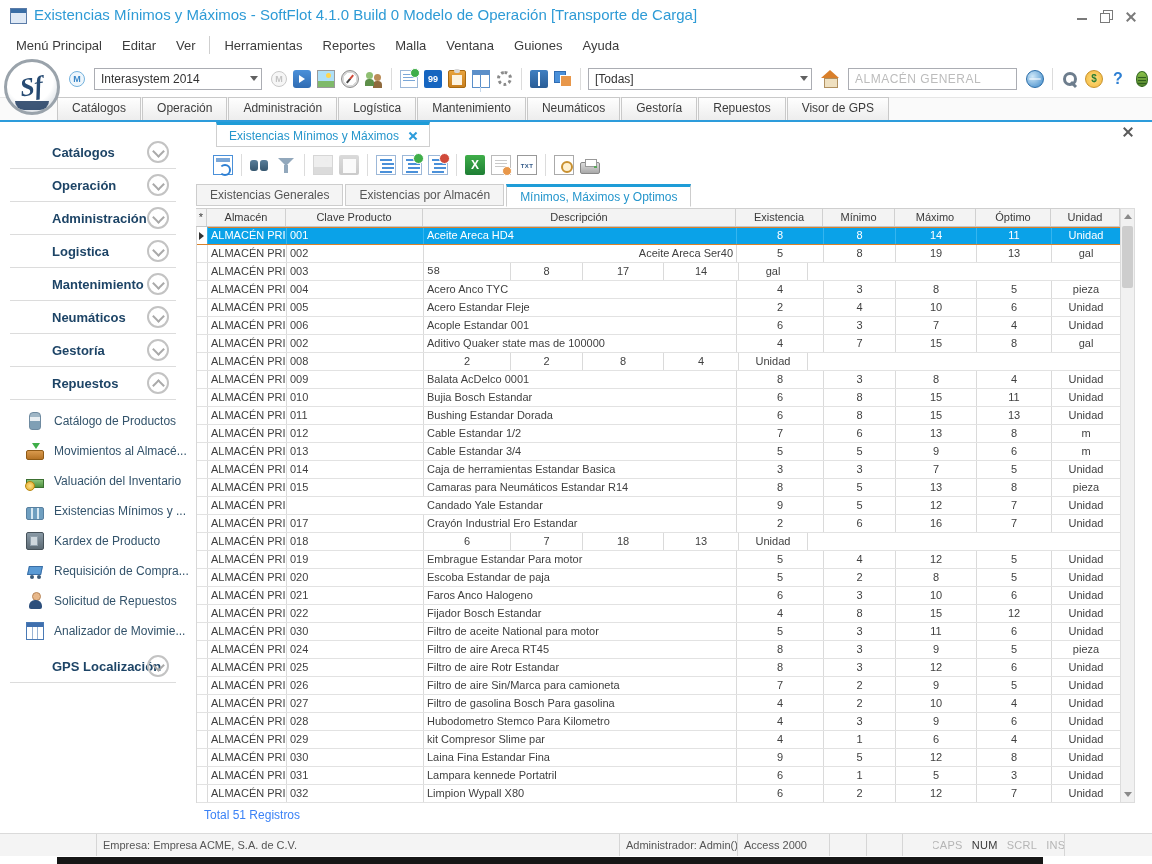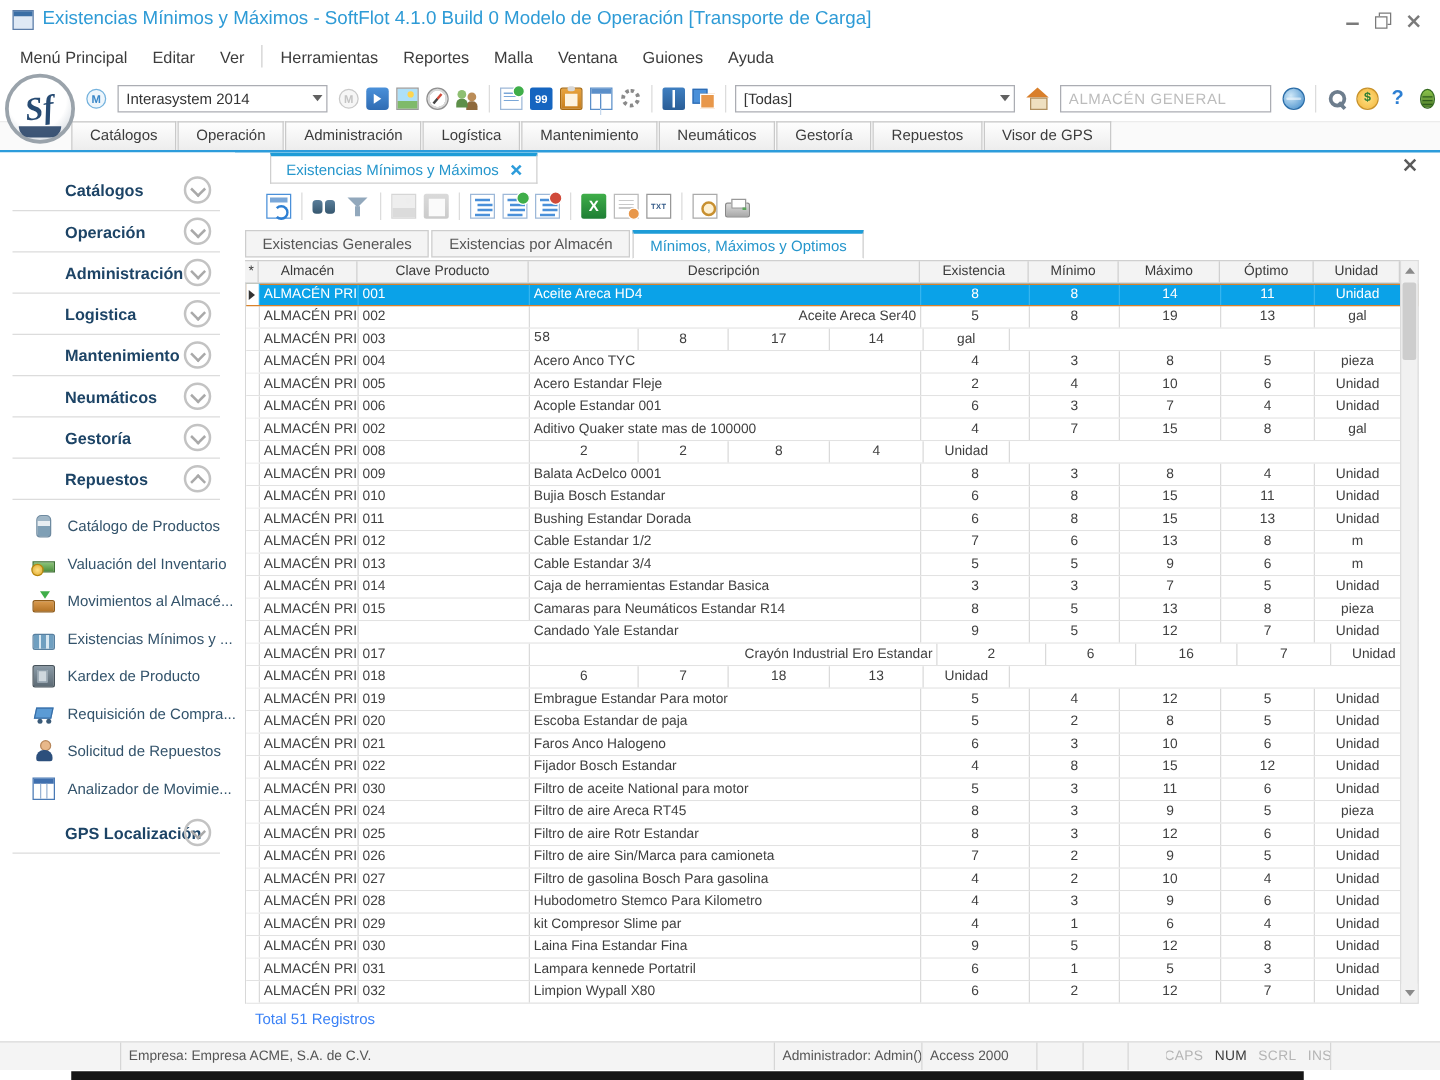--- a/index.html
+++ b/index.html
@@ -326,26 +326,26 @@
       <span class="lbl">Repuestos</span>
       <span class="nav-circle up"></span>
       <span class="line"></span>
     </div>
     <div class="side-items" style="position: relative; padding: 6px 0px 4px;">
       <div class="side-item">
         <span class="si si-jar"></span>
         <span class="lbl">Catálogo de Productos</span>
       </div>
       <div class="side-item">
+        <span class="si si-box"></span>
+        <span class="lbl">Movimientos al Almacé...</span>
+      </div>
+      <div class="side-item">
         <span class="si si-money"></span>
         <span class="lbl">Valuación del Inventario</span>
-      </div>
-      <div class="side-item">
-        <span class="si si-box"></span>
-        <span class="lbl">Movimientos al Almacé...</span>
       </div>
       <div class="side-item">
         <span class="si si-bottles"></span>
         <span class="lbl">Existencias Mínimos y ...</span>
       </div>
       <div class="side-item">
         <span class="si si-safe"></span>
         <span class="lbl">Kardex de Producto</span>
       </div>
       <div class="side-item">
@@ -587,21 +587,21 @@
           <div class="g-c" style="width: 87px; text-align: center;">9</div>
           <div class="g-c" style="width: 72px; text-align: center;">5</div>
           <div class="g-c" style="width: 81px; text-align: center;">12</div>
           <div class="g-c" style="width: 75px; text-align: center;">7</div>
           <div class="g-c" style="width: 69px; text-align: center;">Unidad</div>
         </div>
         <div class="g-r">
           <div class="g-c selcell" style="width: 11px;"></div>
           <div class="g-c" style="width: 79px; text-align: left;">ALMACÉN PRINCIPAL</div>
           <div class="g-c" style="width: 137px; text-align: left;">017</div>
-          <div class="g-c" style="width: 313px; text-align: right; margin-left: 13px;">Crayón Industrial Ero Estandar</div>
+          <div class="g-c" style="width: 313px; text-align: left;">Crayón Industrial Ero Estandar</div>
           <div class="g-c" style="width: 87px; text-align: center;">2</div>
           <div class="g-c" style="width: 72px; text-align: center;">6</div>
           <div class="g-c" style="width: 81px; text-align: center;">16</div>
           <div class="g-c" style="width: 75px; text-align: center;">7</div>
           <div class="g-c" style="width: 69px; text-align: center;">Unidad</div>
         </div>
         <div class="g-r">
           <div class="g-c selcell" style="width: 11px;"></div>
           <div class="g-c" style="width: 79px; text-align: left;">ALMACÉN PRINCIPAL</div>
           <div class="g-c" style="width: 137px; text-align: left;">018</div>

